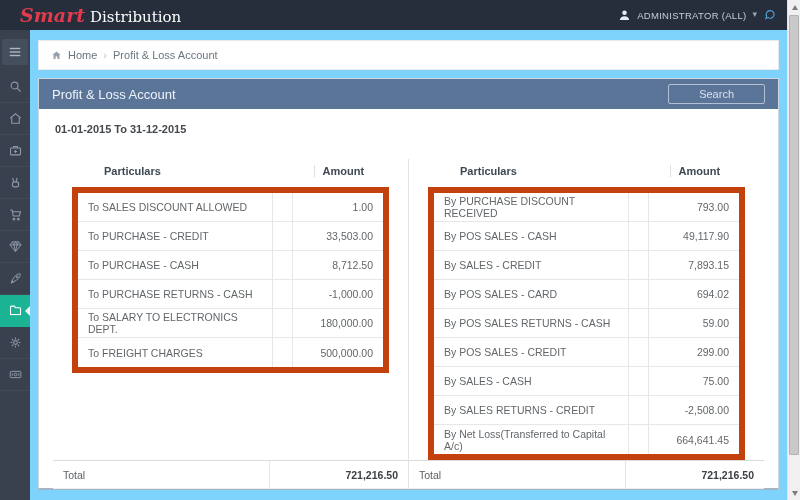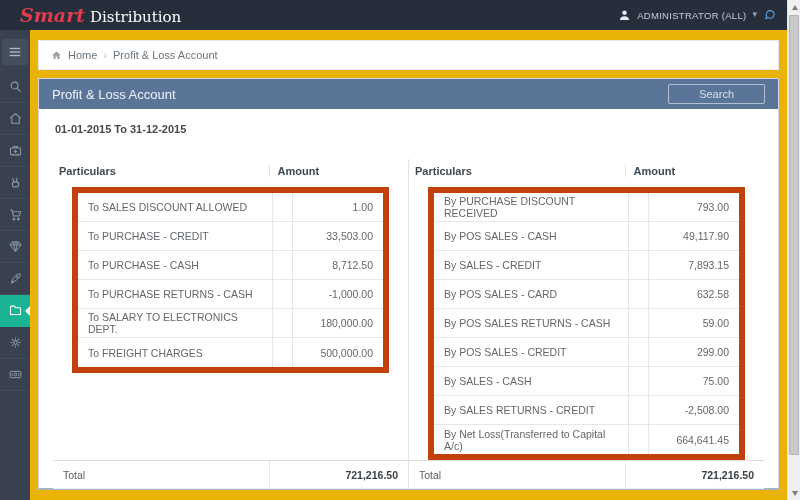--- a/index.html
+++ b/index.html
@@ -38,21 +38,21 @@
   .s-item { height:32px; display:flex; align-items:center; justify-content:center;
             border-bottom:1px solid #414a57; position:relative; cursor:pointer; }
   .s-item.active { background:#1ab394; border-bottom-color:#1ab394; }
   .s-item.active .notch { position:absolute; right:0; top:50%; margin-top:-5px; width:0; height:0;
             border-top:5px solid transparent; border-bottom:5px solid transparent;
             border-right:5px solid #f2f2f3; }
   .icon-svg { display:block; }
 
   
   .content { position:absolute; left:30px; top:30px; right:13px; bottom:0;
-             background:#eab308; padding:10px 8px 0 8px; }
+             background:#7dd3fc; padding:10px 8px 0 8px; }
   .breadcrumb-bar { height:30px; background:#ffffff; border:1px solid #e7eaec;
                     display:flex; align-items:center; padding:0 12px; gap:6px;
                     font-size:11px; color:#6a767f; margin-bottom:8px; }
   .bc-sep { color:#b7bcc0; font-size:11px; }
 
   
   .panel { height:412px; background:#ffffff; border:1px solid #cfd6dd;
            border-bottom:2px solid #a3b4c6; display:flex; flex-direction:column; }
   .panel-header { height:30px; background:#5b7599; display:flex; align-items:center;
                   padding:0 13px; flex:0 0 auto; }
@@ -61,21 +61,21 @@
                 color:#d8e1ec; font-size:11px; padding:3px 30px; border-radius:2px;
                 font-family:"Liberation Sans", sans-serif; cursor:pointer; }
   .panel-body { flex:1; padding:12px 14px 0 14px; display:flex; flex-direction:column;gap:12px; }
   .date-range { font-size:11px; font-weight:bold; color:#44494e; margin:2px 0 12px 2px; }
 
   
   .accounts { flex:1; display:flex; font-size:10.5px; }
   .side { flex:1; min-width:0; display:flex; flex-direction:column; }
   .side.credit-side { border-left:1px solid #e4e4e4; }
   .thead { display:flex; color:#3f4952; font-weight:bold; font-size:11px; padding:6px 0 10px 0; }
-  .hP { width:61%; padding-left:6px; border-right:1px solid #e0e0e0; }
+  .hP { width:61%; padding-left:6px; border-right:1px solid #e0e0e0;margin-left:45px; }
   .hA { flex:1; padding-left:8px; }
   .inner { border:6px solid #c2410c; margin:0 19px; }
   .trow { display:flex; border-bottom:1px solid #e7e7e7; height:29px; align-items:stretch;
           color:#62676b; background:#fff; }
   .trow:last-child { border-bottom:none; }
   .c-name { flex:1; padding:0 10px; border-right:1px solid #e7e7e7; display:flex; align-items:center; }
   .c-gap { width:20px; border-right:1px solid #e7e7e7; }
   .c-amt { width:90px; display:flex; align-items:center; justify-content:flex-end; padding-right:10px; }
   .total-row { margin-top:auto; display:flex; border-top:1px solid #dcdcdc;
                border-bottom:1px solid #ededed; height:29px; align-items:stretch; }
@@ -301,21 +301,21 @@
                 <div class="c-amt">49,117.90</div>
               </div>
               <div class="trow">
                 <div class="c-name">By SALES - CREDIT</div>
                 <div class="c-gap"></div>
                 <div class="c-amt">7,893.15</div>
               </div>
               <div class="trow">
                 <div class="c-name">By POS SALES - CARD</div>
                 <div class="c-gap"></div>
-                <div class="c-amt">632.58</div>
+                <div class="c-amt">694.02</div>
               </div>
               <div class="trow">
                 <div class="c-name">By POS SALES RETURNS - CASH</div>
                 <div class="c-gap"></div>
                 <div class="c-amt">59.00</div>
               </div>
               <div class="trow">
                 <div class="c-name">By POS SALES - CREDIT</div>
                 <div class="c-gap"></div>
                 <div class="c-amt">299.00</div>

